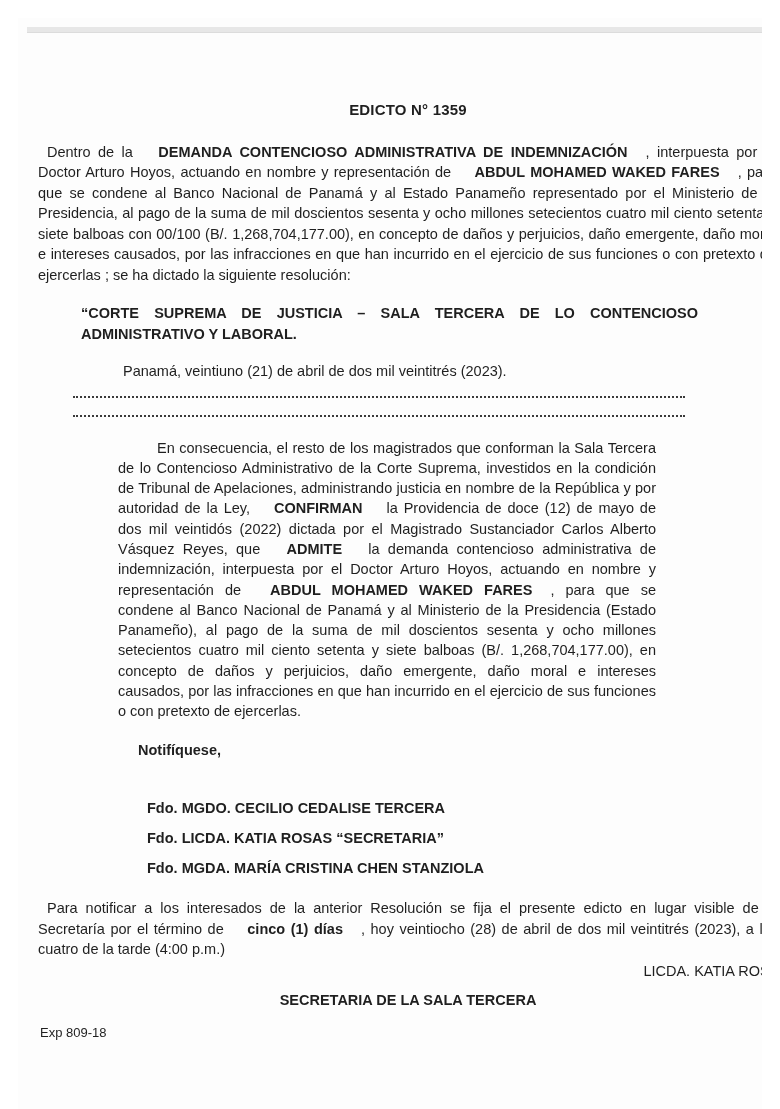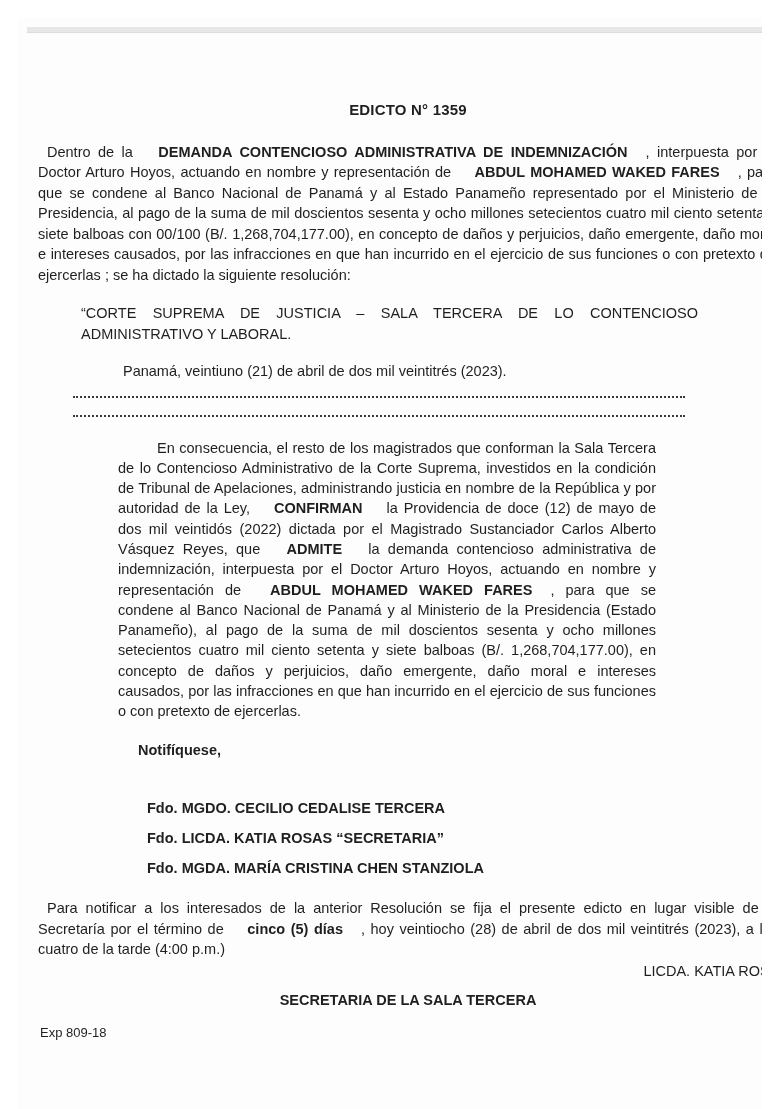--- a/index.html
+++ b/index.html
@@ -38,21 +38,21 @@
     font-size:15px;
     font-weight:bold;
     letter-spacing:.2px;
   }
   .intro{
     margin:21px 22px 0 20px;
     text-align:justify;
   }
   .court-heading{
     margin:18px 100px 0 63px;
-    font-weight:normal;
+    font-weight:bold;
     text-align:justify;
     line-height:20.5px;
   }
   .date-line{
     margin:17px 0 0 105px;
     font-weight:normal;
   }
   .vistos{
     margin:15px 0 0 120px;
     font-weight:bold;
@@ -124,21 +124,21 @@
   <p class="resolution"><span>En consecuencia, el resto de los magistrados que conforman la Sala Tercera de lo Contencioso Administrativo de la Corte Suprema, investidos en la condición de Tribunal de Apelaciones, administrando justicia en nombre de la República y por autoridad de la Ley, </span><b>CONFIRMAN</b><span> la Providencia de doce (12) de mayo de dos mil veintidós (2022) dictada por el Magistrado Sustanciador Carlos Alberto Vásquez Reyes, que </span><b>ADMITE</b><span> la demanda contencioso administrativa de indemnización, interpuesta por el Doctor Arturo Hoyos, actuando en nombre y representación de </span><b>ABDUL MOHAMED WAKED FARES</b><span>, para que se condene al Banco Nacional de Panamá y al Ministerio de la Presidencia (Estado Panameño), al pago de la suma de mil doscientos sesenta y ocho millones setecientos cuatro mil ciento setenta y siete balboas (B/. 1,268,704,177.00), en concepto de daños y perjuicios, daño emergente, daño moral e intereses causados, por las infracciones en que han incurrido en el ejercicio de sus funciones o con pretexto de ejercerlas.</span></p>
 
   <p class="notify">Notifíquese,</p>
 
   <div class="signatures">
       <div>Fdo. MGDO. CECILIO CEDALISE TERCERA</div>
       <div>Fdo. LICDA. KATIA ROSAS “SECRETARIA”</div>
       <div>Fdo. MGDA. MARÍA CRISTINA CHEN STANZIOLA</div>
     </div>
 
-  <p class="notice"><span>Para notificar a los interesados de la anterior Resolución se fija el presente  edicto en lugar  visible de la Secretaría por el término de </span><b>cinco (5) días</b><span>, hoy veintiocho (28) de abril de dos mil veintitrés (2023), a las cuatro de la tarde (4:00 p.m.)</span></p>
+  <p class="notice"><span>Para notificar a los interesados de la anterior Resolución se fija el presente  edicto en lugar  visible de la Secretaría por el término de </span><b>cinco (1) días</b><span>, hoy veintiocho (28) de abril de dos mil veintitrés (2023), a las cuatro de la tarde (4:00 p.m.)</span></p>
 
   <p class="secretary-name">LICDA. KATIA ROSAS</p>
   <p class="secretary-title">SECRETARIA DE LA SALA TERCERA</p>
 
   <p class="exp">Exp 809-18</p>
 
   <div class="bottom-bar"></div>
 </div>
 
 </body></html>

